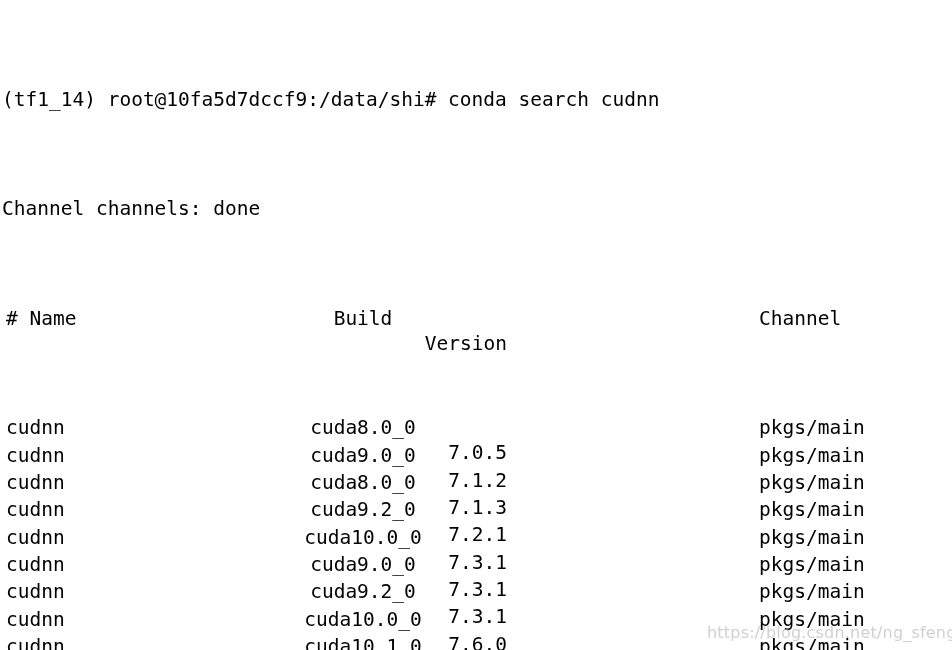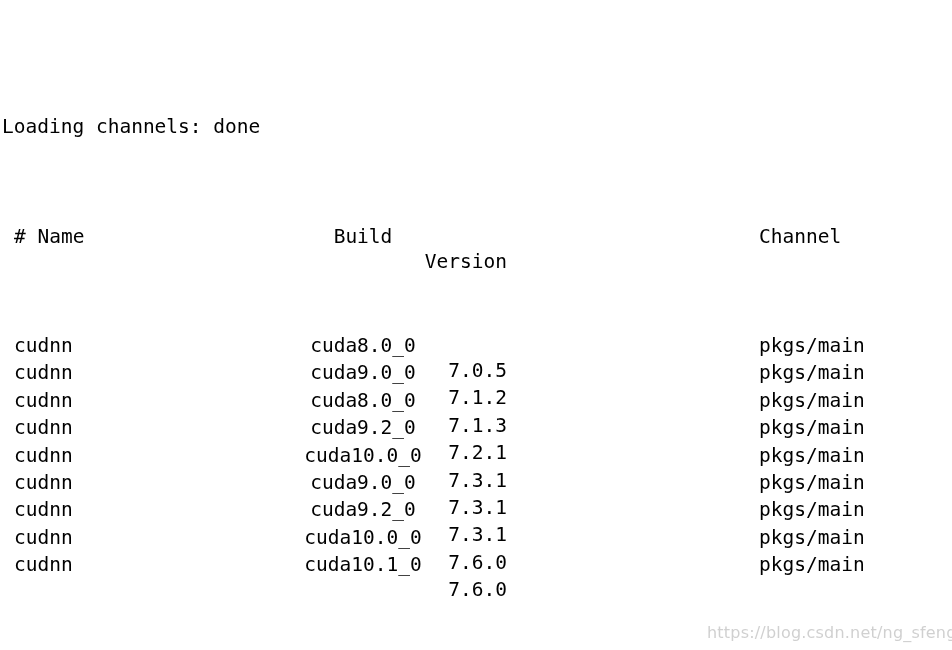--- a/index.html
+++ b/index.html
@@ -35,21 +35,21 @@
   .plain {
     display: block;
   }
   
   .row {
     position: relative;
     height: 27.35px;
   }
   .col-name {
     position: absolute;
-    left: 12px;
+    left: 4px;
     top: 0;
     text-align: left;
   }
   .col-version {
     position: absolute;
     left: 0px;
     top: 0;
     width: 505px;
     text-align: right;
     margin-top: 25px;
@@ -78,22 +78,23 @@
     white-space: pre;
     pointer-events: none;
     user-select: none;
   }
 </style>
 </head>
 <body>
 
 <div id="terminal">
 
+  <div class="line plain">(tf1_14) root@10fa5d7dccf9:/data/shi# conda search cudnn</div>
 
-  <div class="line plain">Loading channels: done</div>
+  <div class="line plain">Channel channels: done</div>
 
   <div class="row">
     <span class="col-name"># Name</span>
     <span class="col-version">Version</span>
     <span class="col-build">Build</span>
     <span class="col-channel">Channel</span>
   </div>
 
   <div id="rows-container"><div class="row"><span class="col-name">cudnn</span><span class="col-version">7.0.5</span><span class="col-build">cuda8.0_0</span><span class="col-channel">pkgs/main</span></div><div class="row"><span class="col-name">cudnn</span><span class="col-version">7.1.2</span><span class="col-build">cuda9.0_0</span><span class="col-channel">pkgs/main</span></div><div class="row"><span class="col-name">cudnn</span><span class="col-version">7.1.3</span><span class="col-build">cuda8.0_0</span><span class="col-channel">pkgs/main</span></div><div class="row"><span class="col-name">cudnn</span><span class="col-version">7.2.1</span><span class="col-build">cuda9.2_0</span><span class="col-channel">pkgs/main</span></div><div class="row"><span class="col-name">cudnn</span><span class="col-version">7.3.1</span><span class="col-build">cuda10.0_0</span><span class="col-channel">pkgs/main</span></div><div class="row"><span class="col-name">cudnn</span><span class="col-version">7.3.1</span><span class="col-build">cuda9.0_0</span><span class="col-channel">pkgs/main</span></div><div class="row"><span class="col-name">cudnn</span><span class="col-version">7.3.1</span><span class="col-build">cuda9.2_0</span><span class="col-channel">pkgs/main</span></div><div class="row"><span class="col-name">cudnn</span><span class="col-version">7.6.0</span><span class="col-build">cuda10.0_0</span><span class="col-channel">pkgs/main</span></div><div class="row"><span class="col-name">cudnn</span><span class="col-version">7.6.0</span><span class="col-build">cuda10.1_0</span><span class="col-channel">pkgs/main</span></div></div>
 

